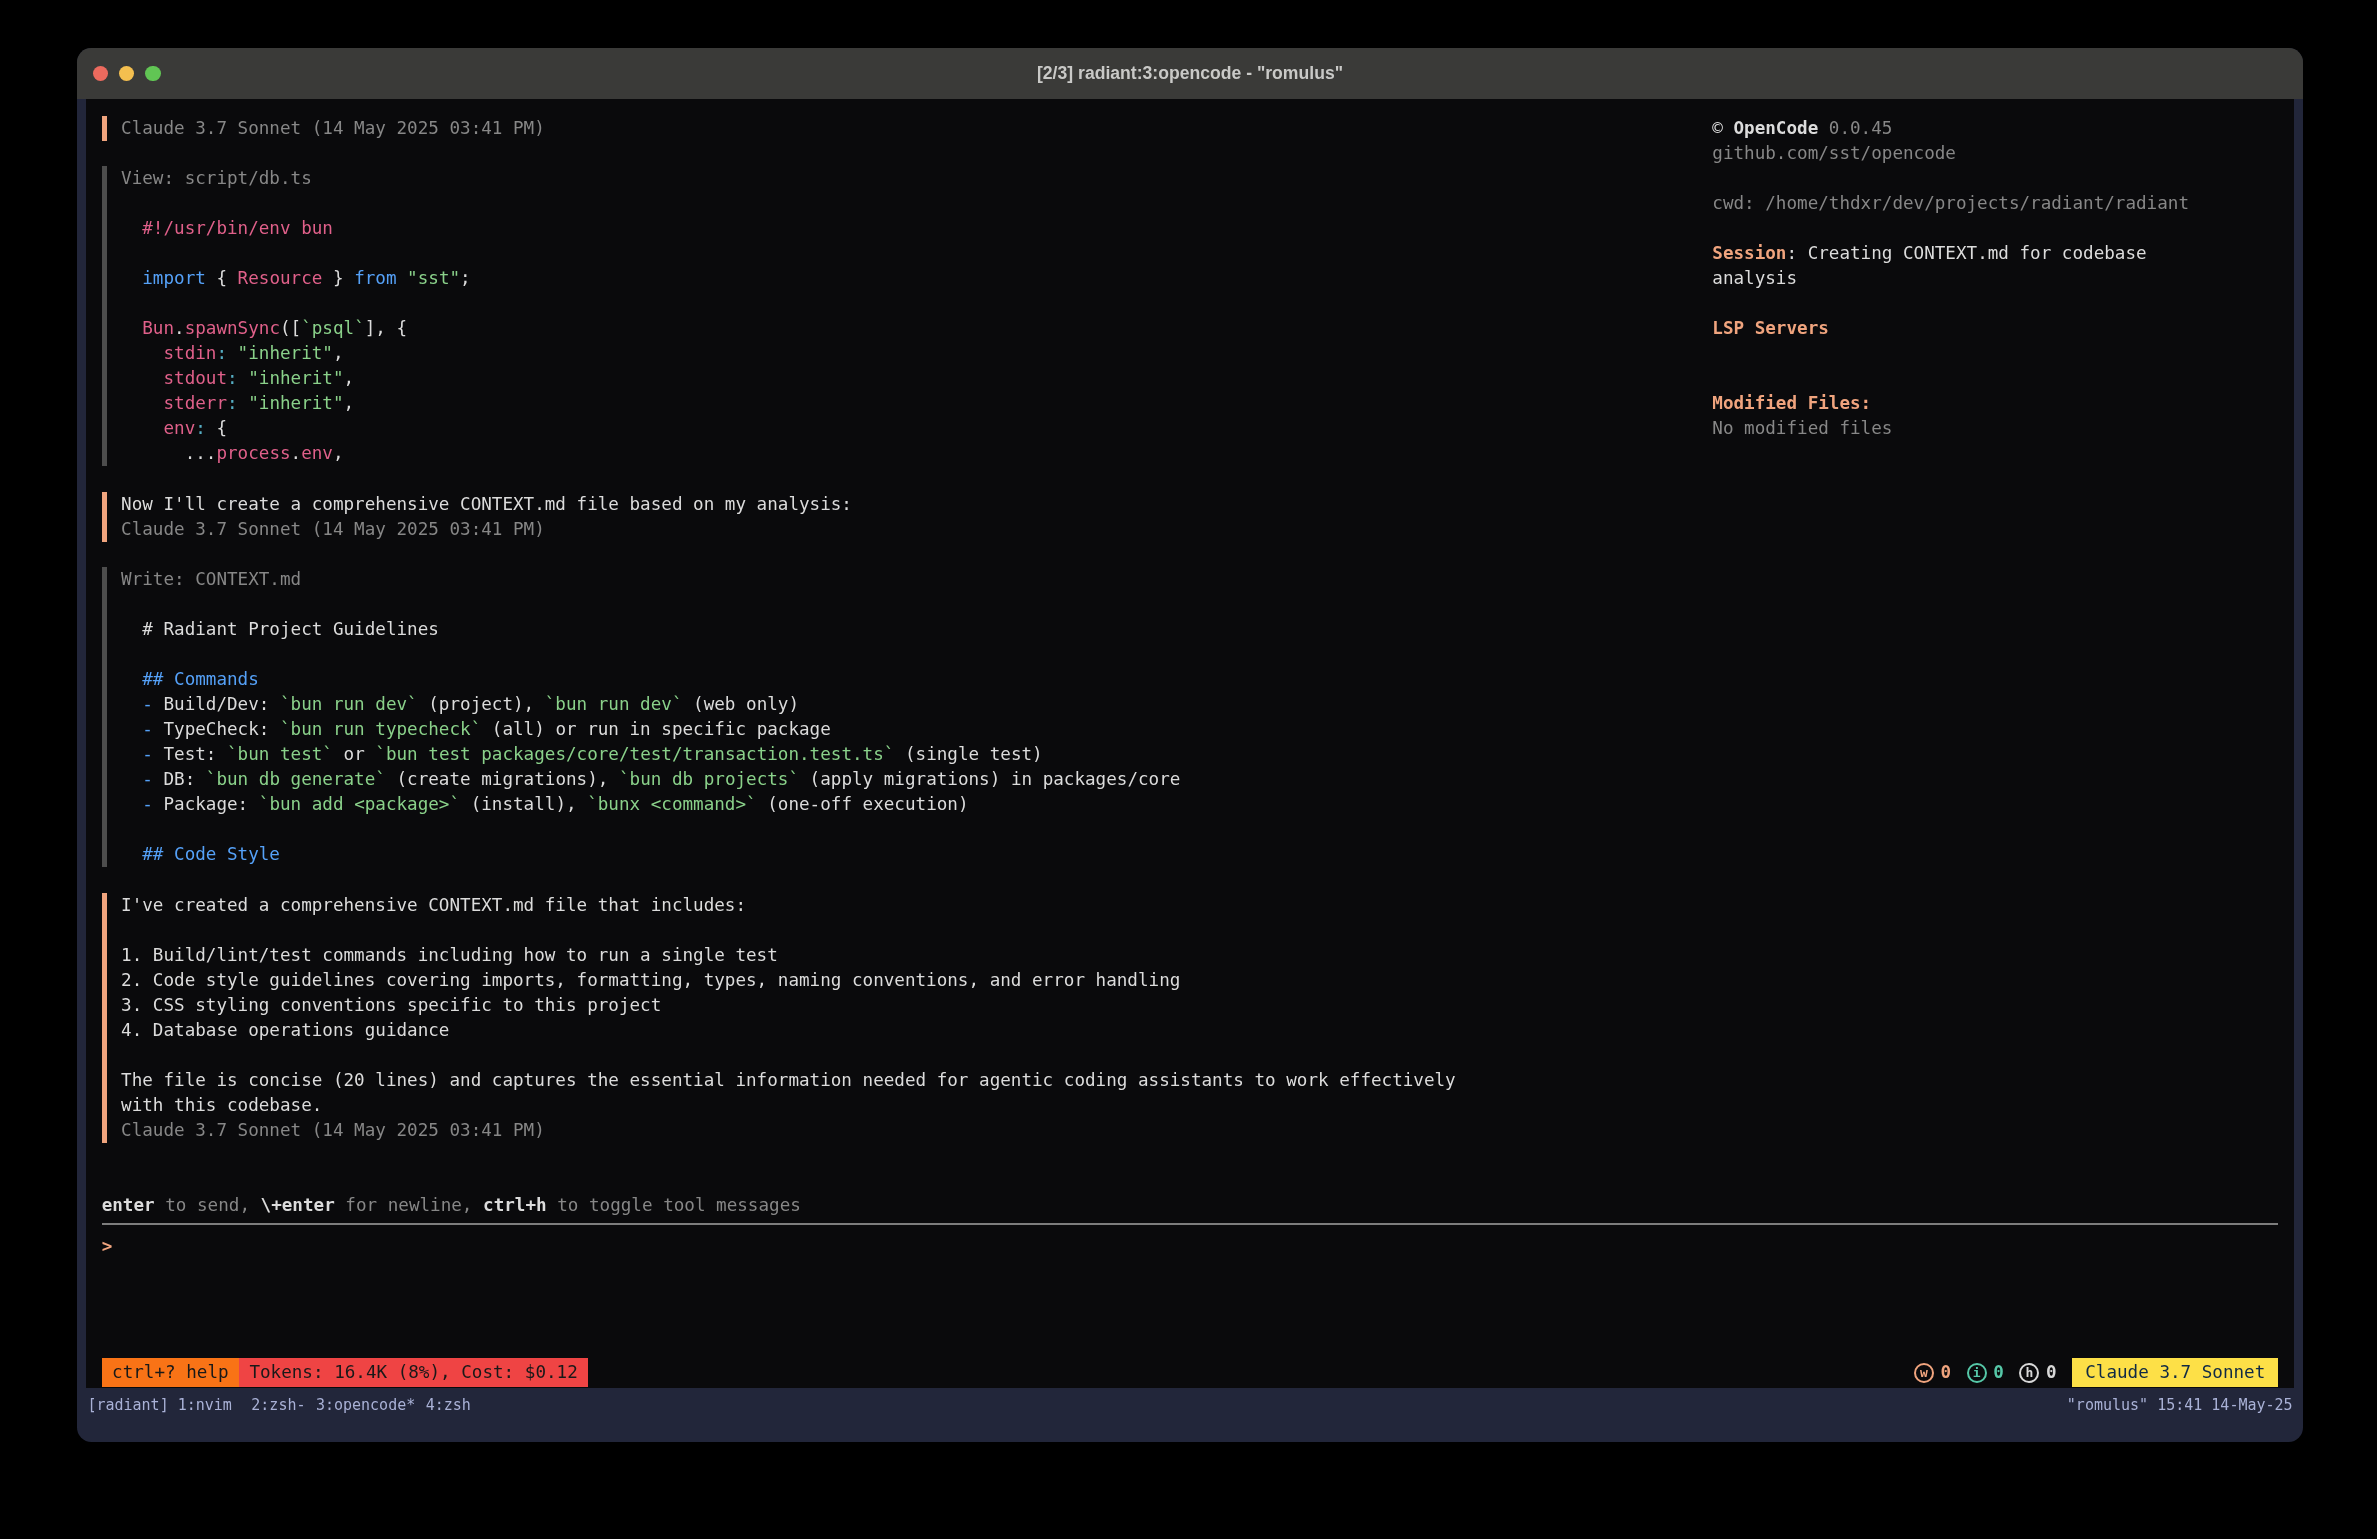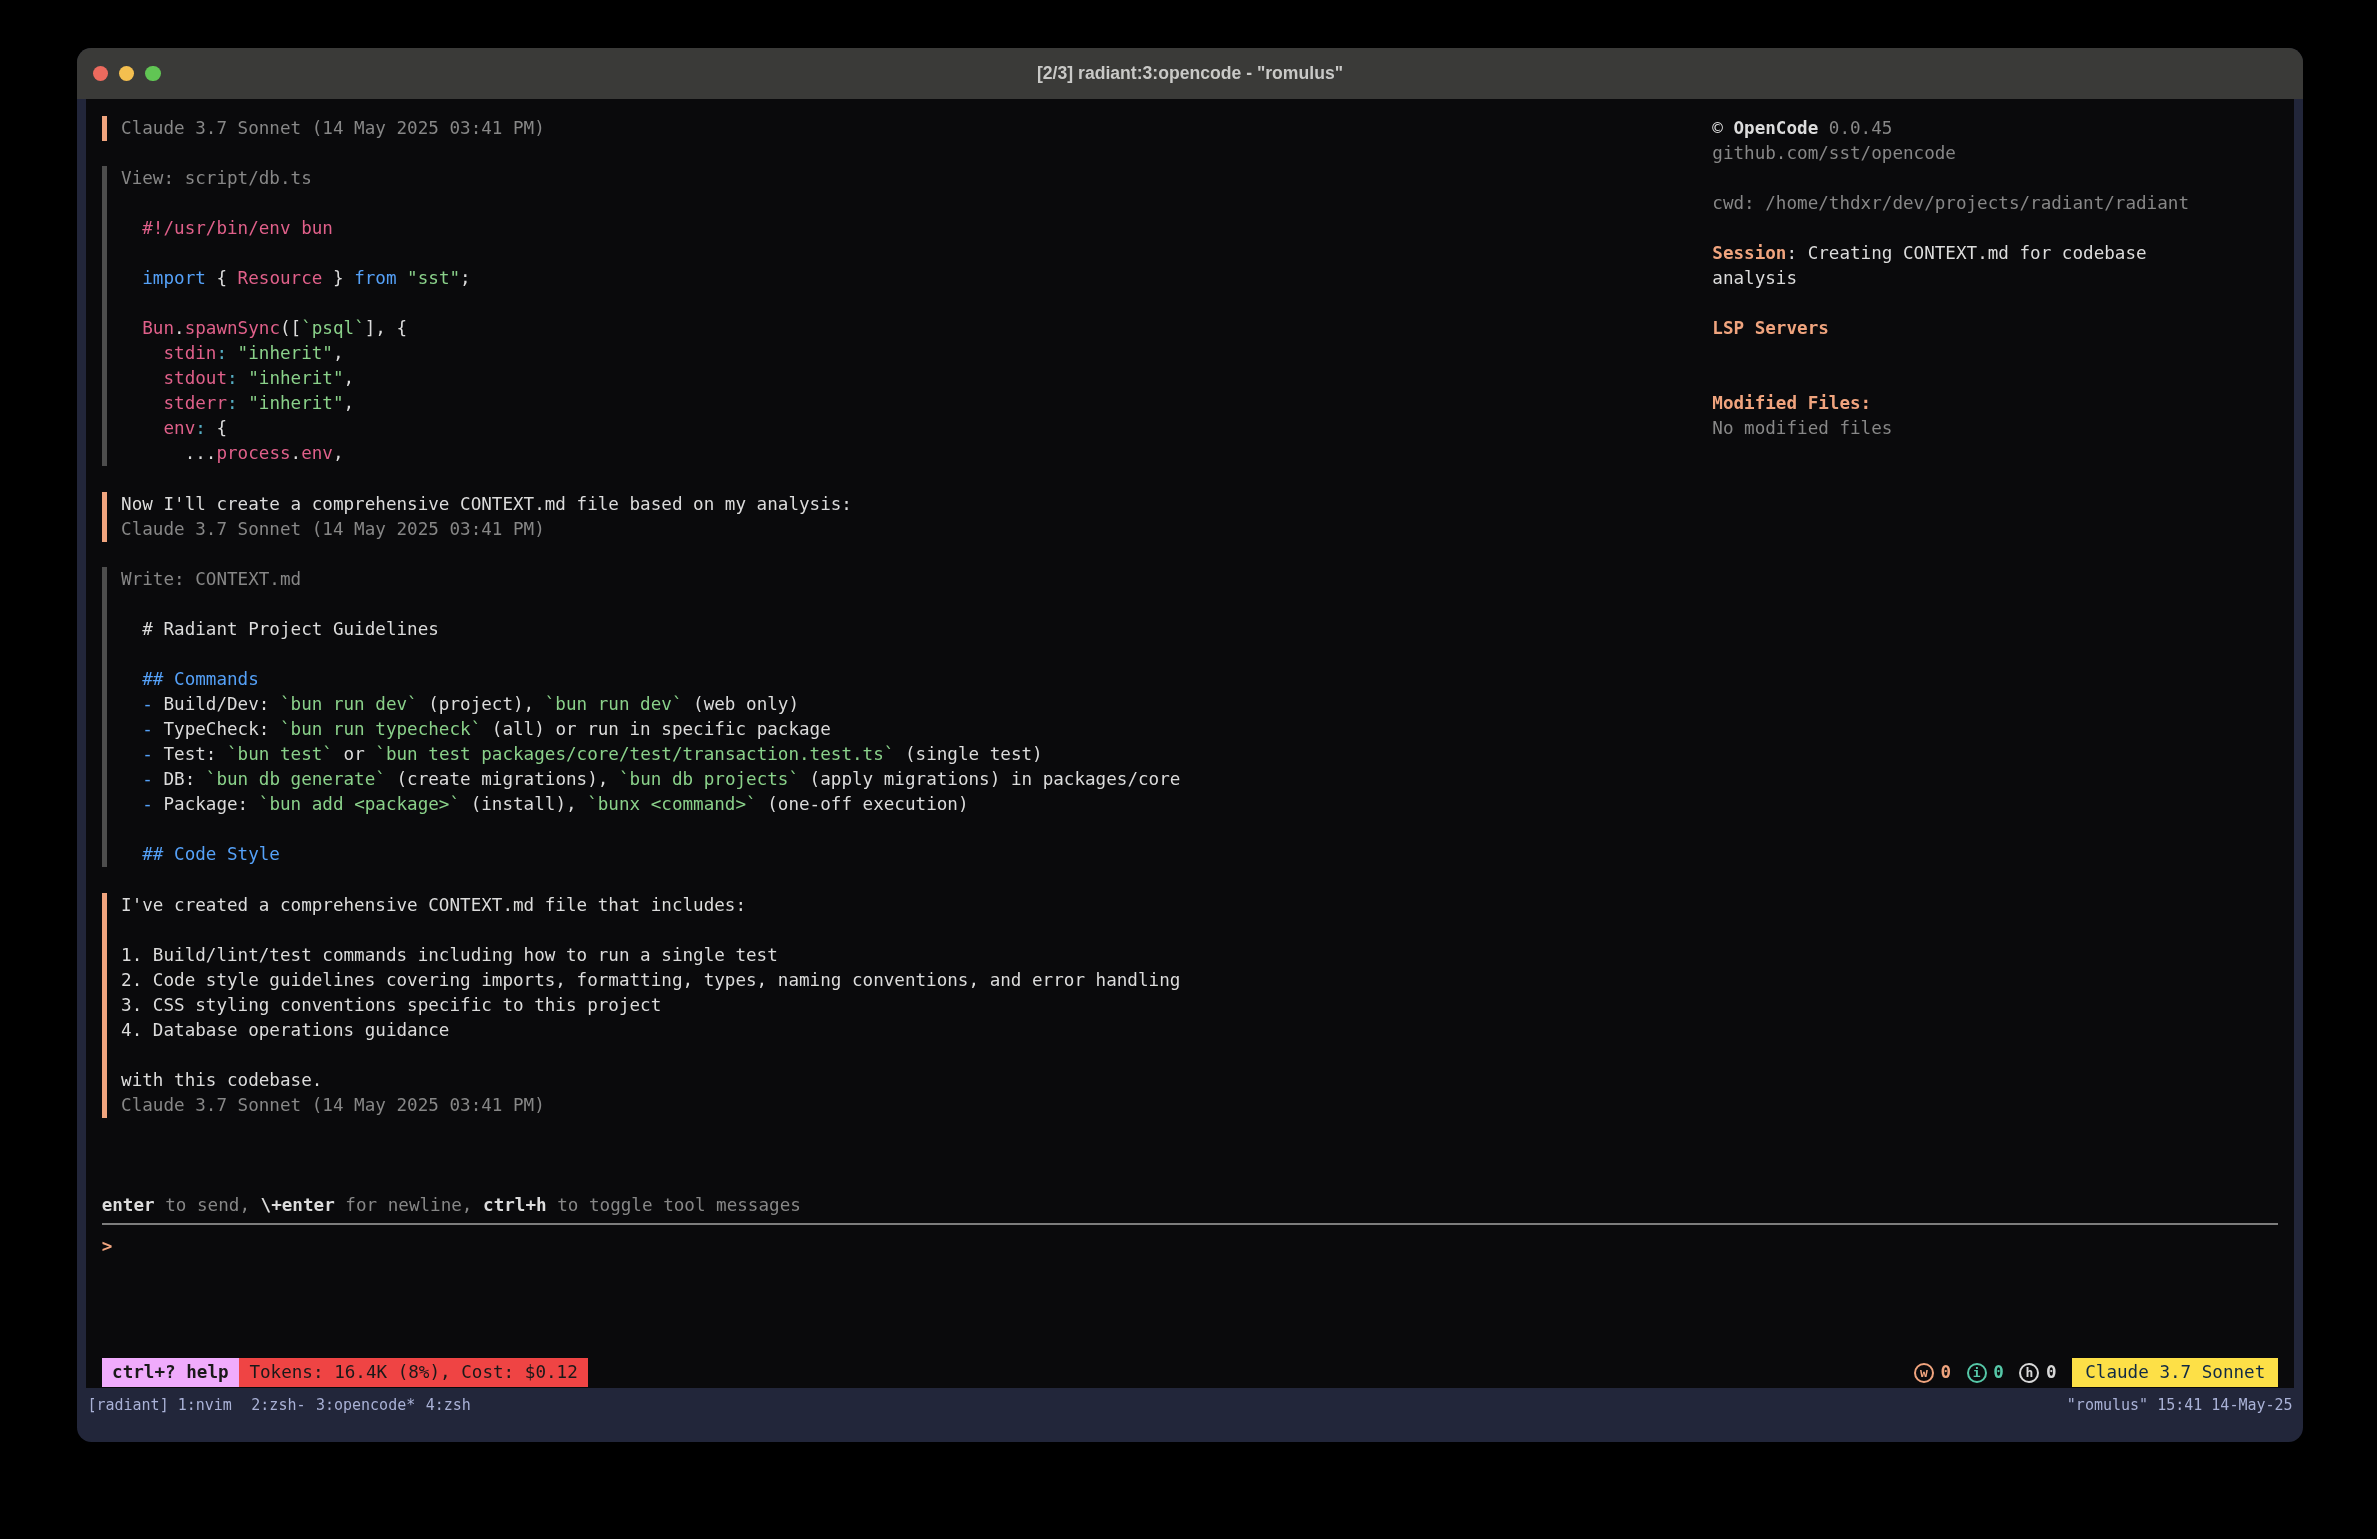--- a/index.html
+++ b/index.html
@@ -46,21 +46,21 @@
   .help-line { white-space:pre; margin-bottom:5.2px; }
   .input-box { border-top:2px solid #7d7d7d; height:134px; padding-top:9px; display:flex; align-items:flex-start; }
   .prompt-symbol { color:#f0a47e; font-weight:bold; white-space:pre; }
   .prompt-input {
     background:transparent; border:none; outline:none; color:#dcdcdc;
     font:inherit; flex:1; margin-left:10.4px; height:25.4px;
   }
 
   .status-row { display:flex; align-items:center; height:31px; flex-shrink:0; }
   .badge { height:29px; line-height:29px; padding:0 10.4px; white-space:pre; }
-  .help-badge { background:#f0abfc; color:#191919; font-weight:bold; }
+  .help-badge { background:#f97316; color:#191919; font-weight:normal; }
   .tokens-badge { background:#ef4444; color:#191919; }
   .status-right { margin-left:auto; display:flex; align-items:center; gap:15.7px; }
   .diag { display:flex; align-items:center; gap:6.5px; font-weight:bold; }
   .diag-circle {
     width:20px; height:20px; border:2px solid; border-radius:50%;
     display:flex; align-items:center; justify-content:center;
     font-size:13px; line-height:1;
   }
   .model-badge { background:#fde047; color:#102a45; height:29px; line-height:29px; padding:0 13px; white-space:pre; }
 
@@ -124,20 +124,21 @@
             <div class="t-line"><span class="c-fg">  </span><span class="c-blue">## Code Style</span></div>
           </div>
           <div class="block orange">
             <div class="t-line"><span class="c-fg">I've created a comprehensive CONTEXT.md file that includes:</span></div>
             <div class="t-line">&nbsp;</div>
             <div class="t-line"><span class="c-fg">1. Build/lint/test commands including how to run a single test</span></div>
             <div class="t-line"><span class="c-fg">2. Code style guidelines covering imports, formatting, types, naming conventions, and error handling</span></div>
             <div class="t-line"><span class="c-fg">3. CSS styling conventions specific to this project</span></div>
             <div class="t-line"><span class="c-fg">4. Database operations guidance</span></div>
             <div class="t-line">&nbsp;</div>
+            <div class="t-line"><span class="c-fg">The file is concise (20 lines) and captures the essential information needed for agentic coding assistants to work effectively</span></div>
             <div class="t-line"><span class="c-fg">with this codebase.</span></div>
             <div class="t-line"><span class="c-dim">Claude 3.7 Sonnet (14 May 2025 03:41 PM)</span></div>
           </div>
         </div>
       <div class="sidebar">
           <div class="t-line"><span class="c-fg">© </span><span class="c-fg bold">OpenCode</span><span class="c-dim"> 0.0.45</span></div>
           <div class="t-line"><span class="c-dim">github.com/sst/opencode</span></div>
           <div class="t-line">&nbsp;</div>
           <div class="t-line"><span class="c-dim">cwd: /home/thdxr/dev/projects/radiant/radiant</span></div>
           <div class="t-line">&nbsp;</div>

